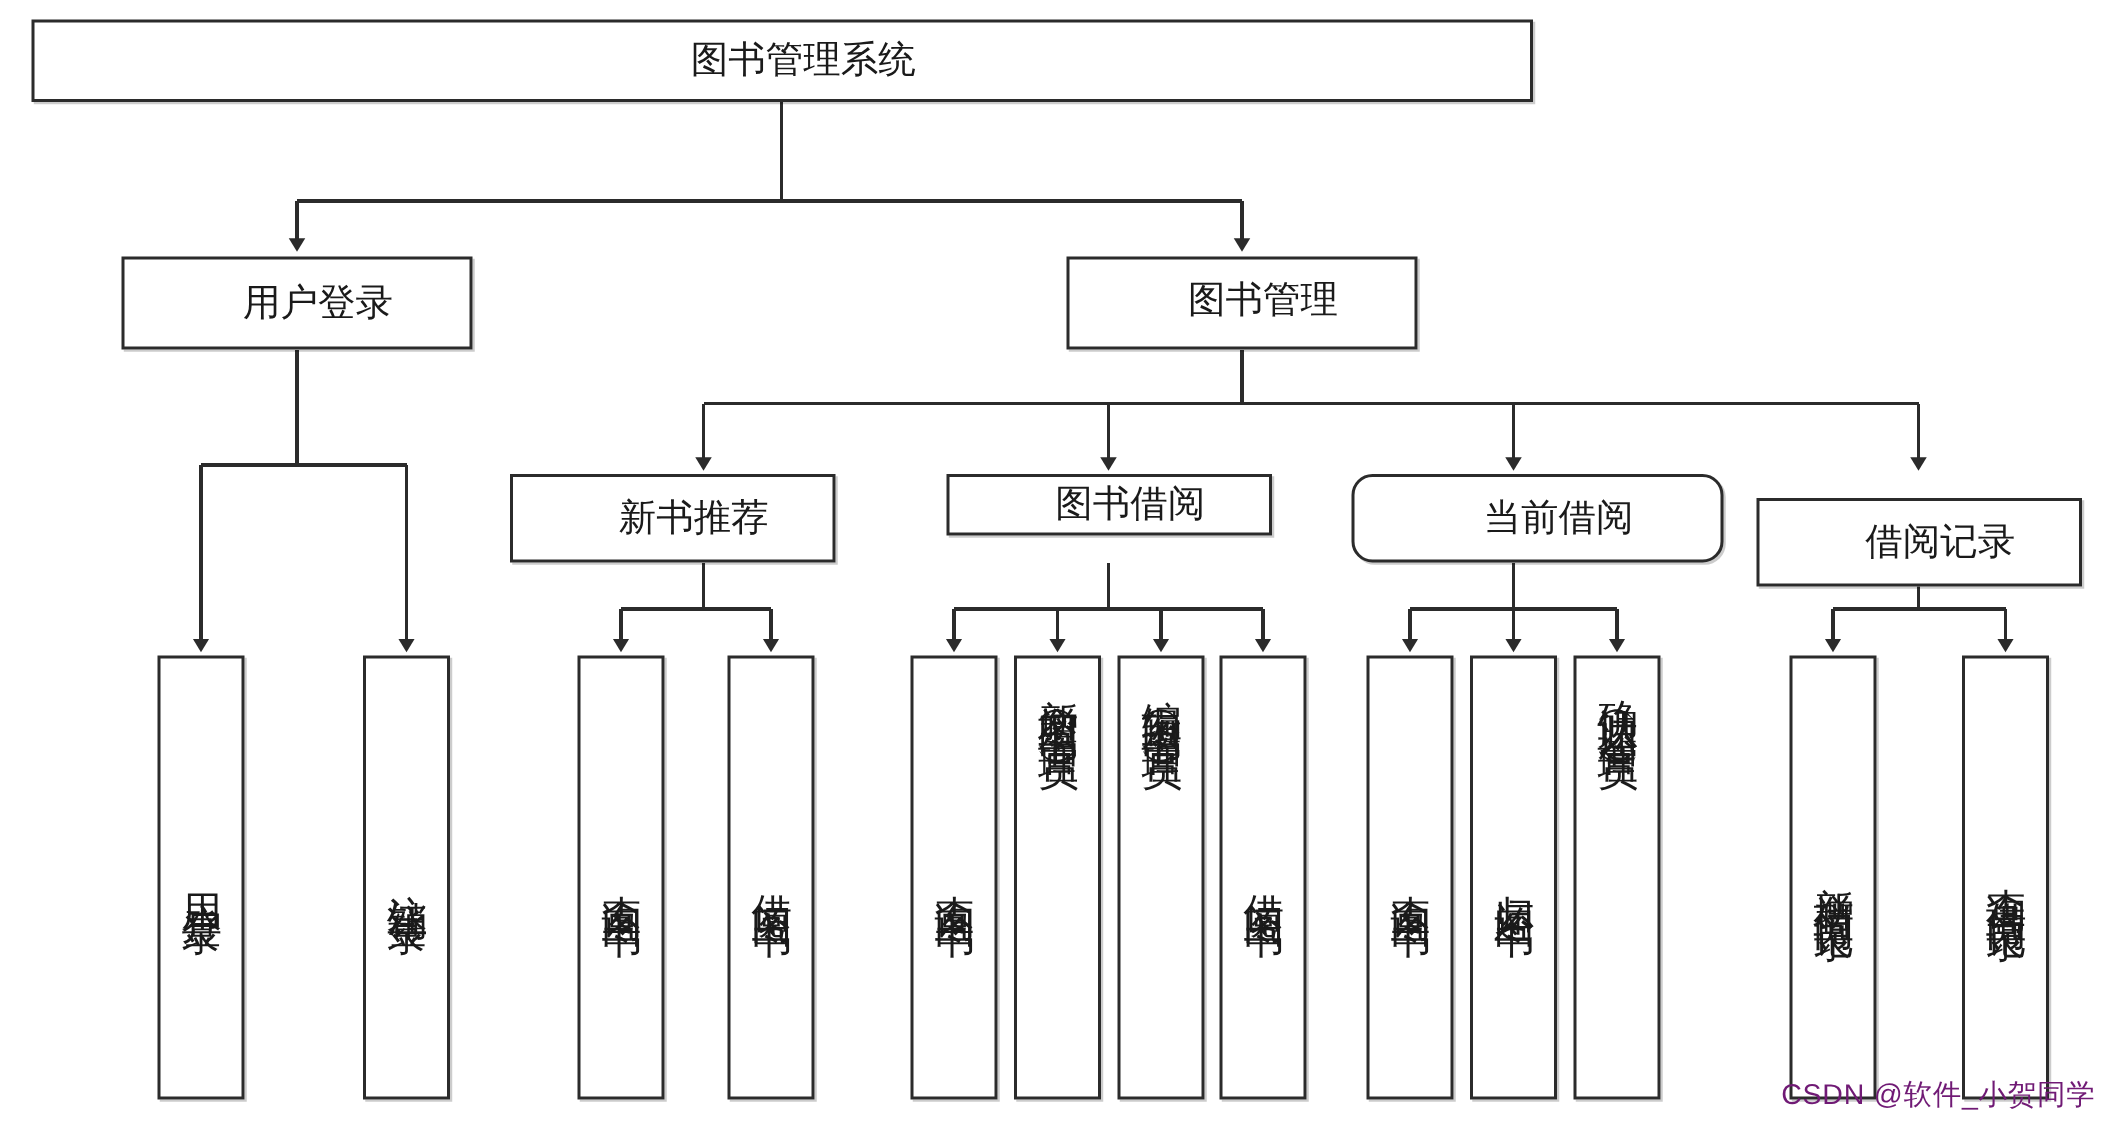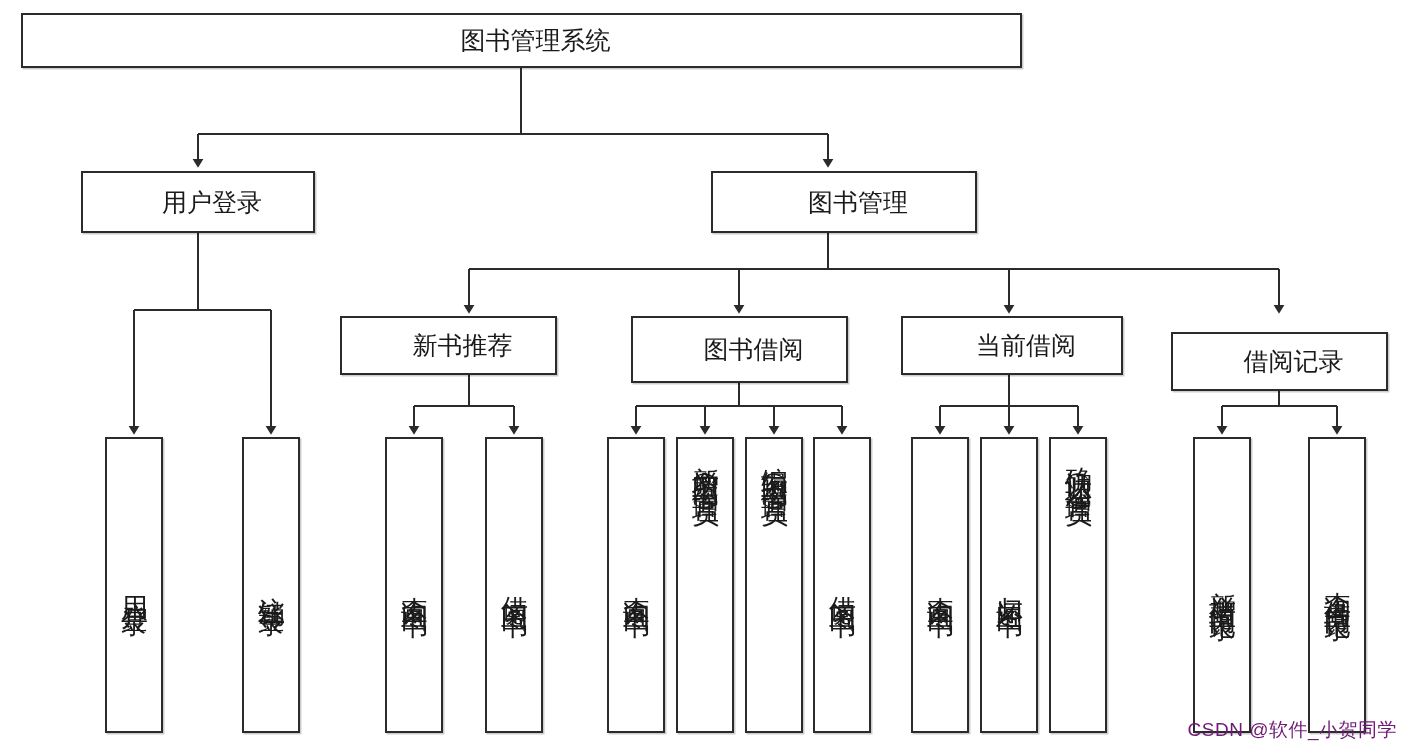--- a/index.html
+++ b/index.html
@@ -135,31 +135,31 @@
     </g>
   </svg>
 
   <div class="node root h" style="left:21px; top:13px; width:1001px; height:55px;">
     <span class="label">图书管理系统</span>
   </div>
 
   <div class="node h" style="left:81px; top:171px; width:234px; height:62px;">
     <span class="label">用户登录</span>
   </div>
-  <div class="node h" style="left:711px; top:171px; width:266px; height:62px;">
+  <div class="node h" style="left:711px; top:171px; width:234px; height:62px;font-family:Liberation Mono, monospace;">
     <span class="label">图书管理</span>
   </div>
 
   <div class="node h" style="left:340px; top:316px; width:217px; height:59px;">
     <span class="label">新书推荐</span>
   </div>
-  <div class="node h" style="left:631px; top:316px; width:217px; height:67px;">
+  <div class="node h" style="left:631px; top:316px; width:217px; height:41px;">
     <span class="label">图书借阅</span>
   </div>
-  <div class="node h" style="left:901px; top:316px; width:222px; height:59px;">
+  <div class="node h" style="left:901px; top:316px; width:248px; height:59px;border-radius:14px;">
     <span class="label">当前借阅</span>
   </div>
   <div class="node h" style="left:1171px; top:332px; width:217px; height:59px;">
     <span class="label">借阅记录</span>
   </div>
 
   <div class="node v" style="left:105px; top:437px; width:58px; height:296px;">
     <span class="label">用户登录</span>
   </div>
   <div class="node v" style="left:242px; top:437px; width:58px; height:296px;">

